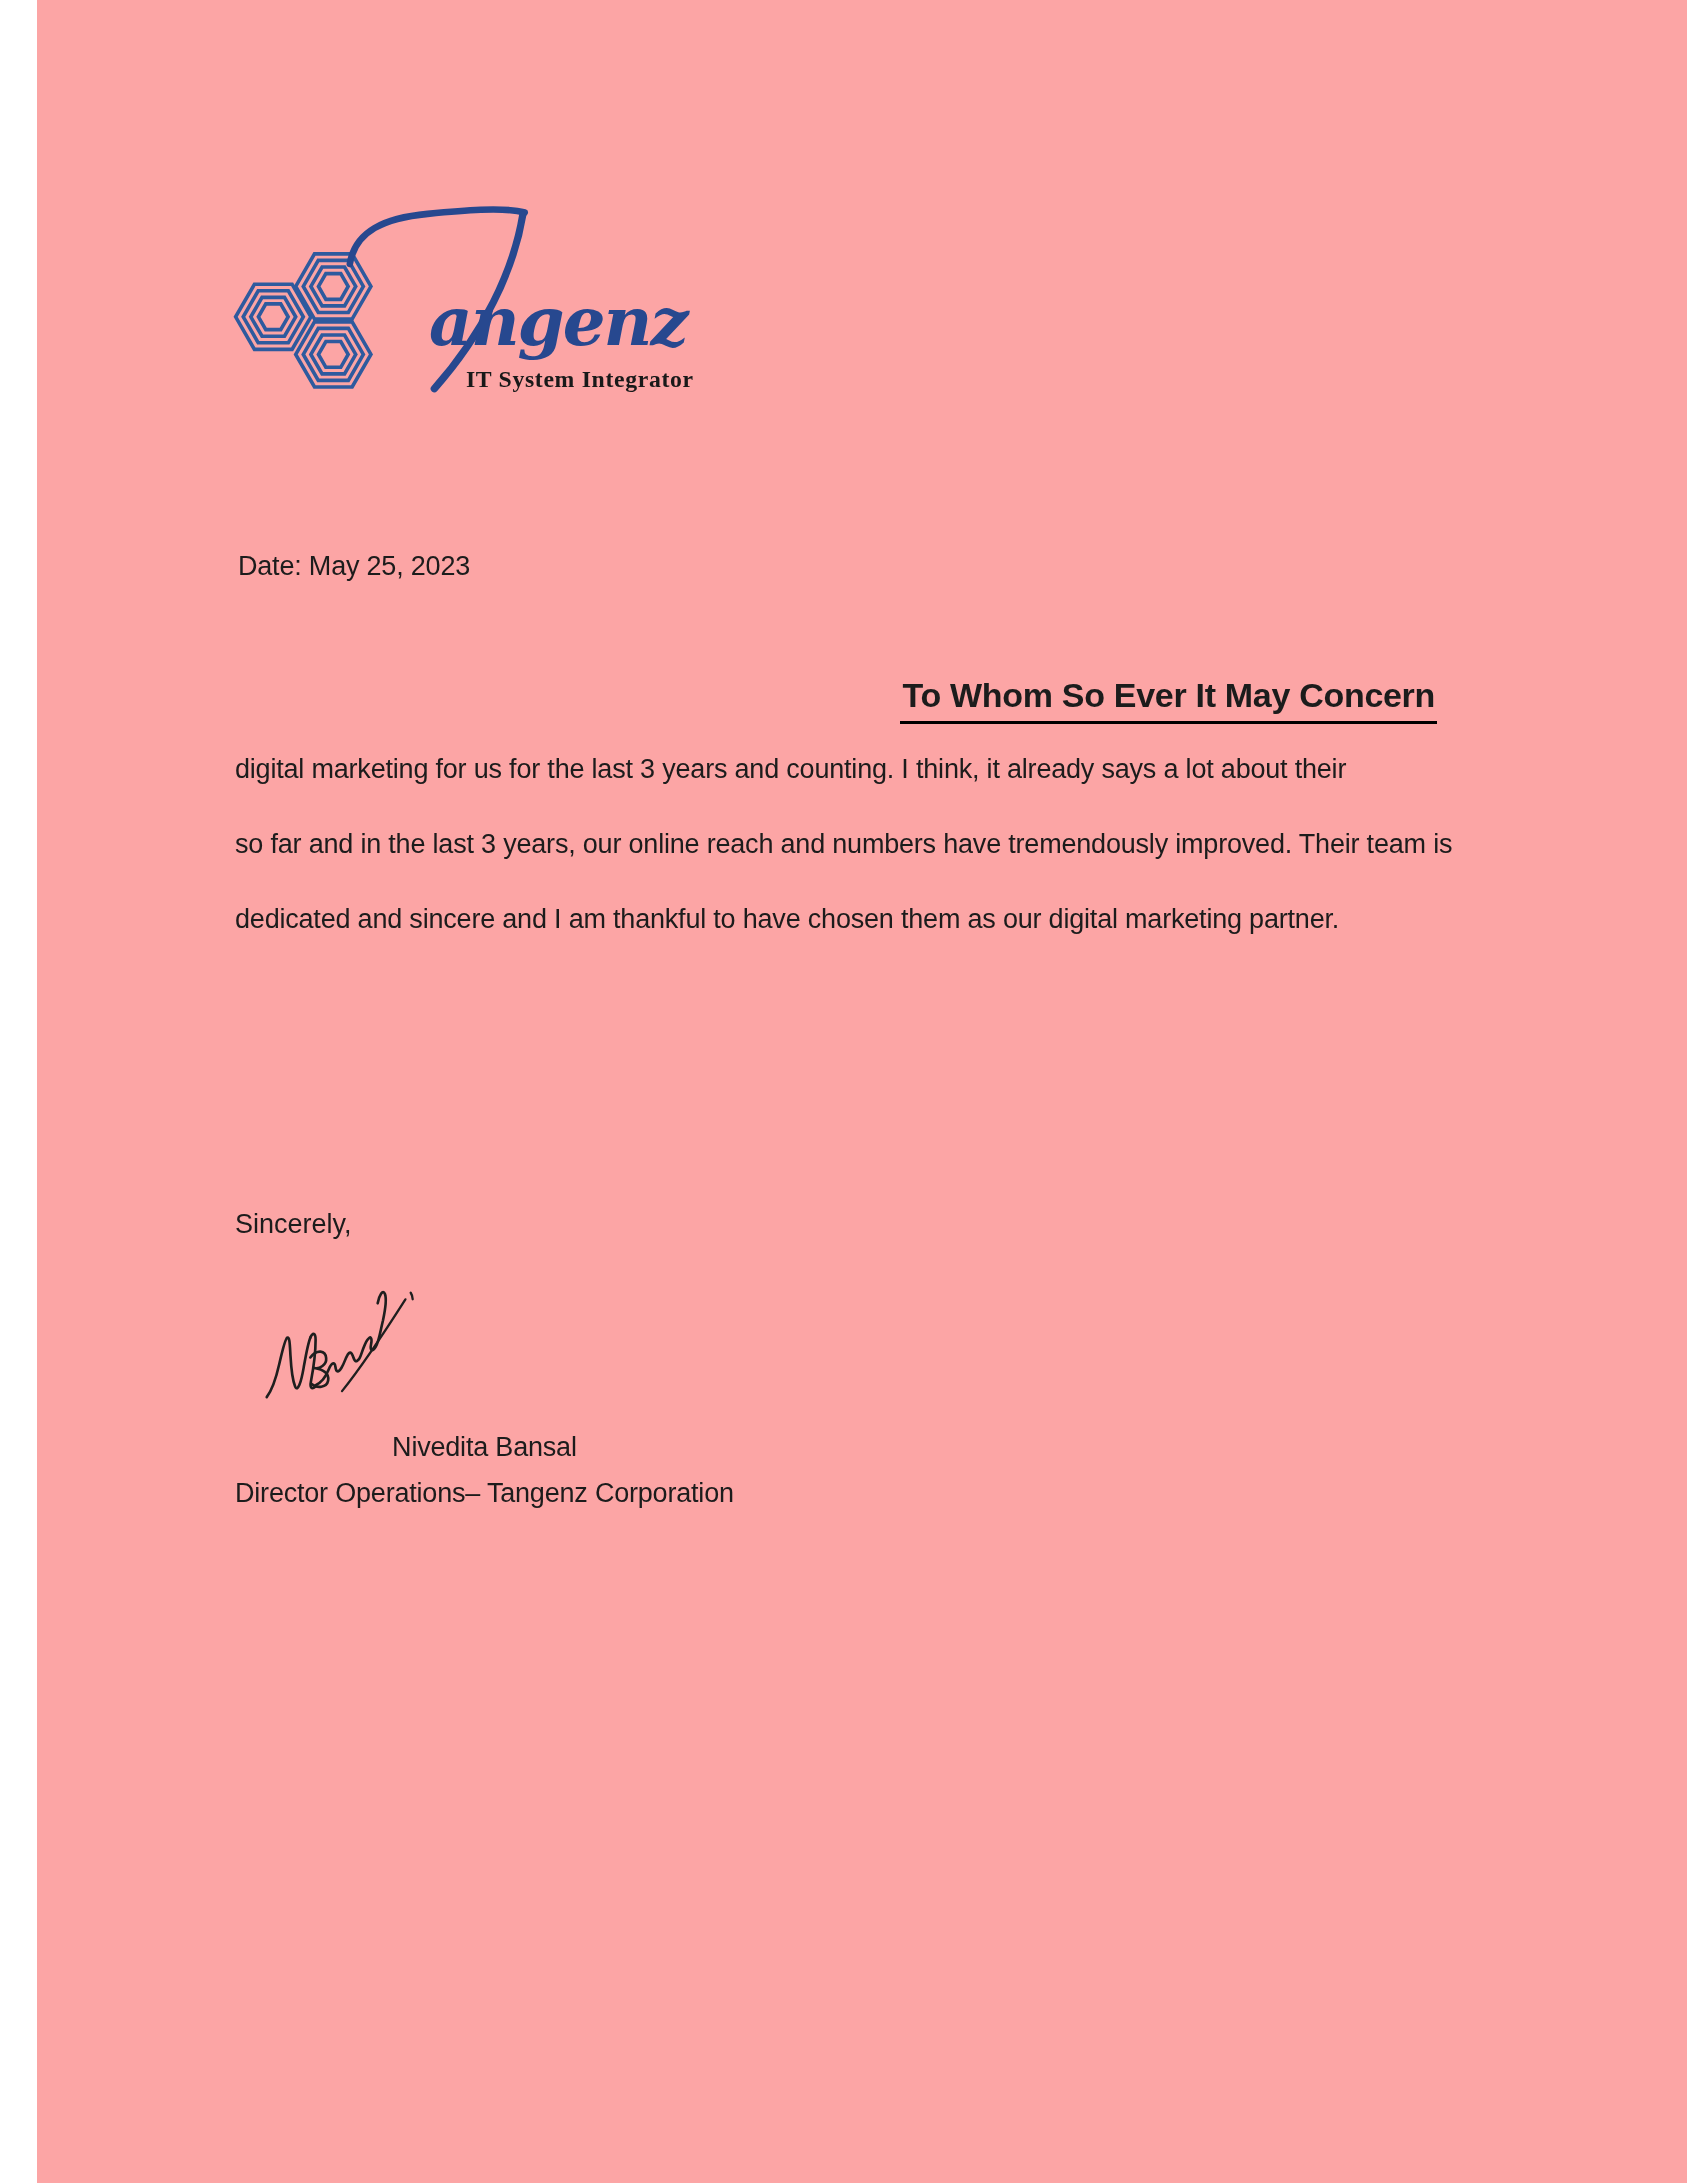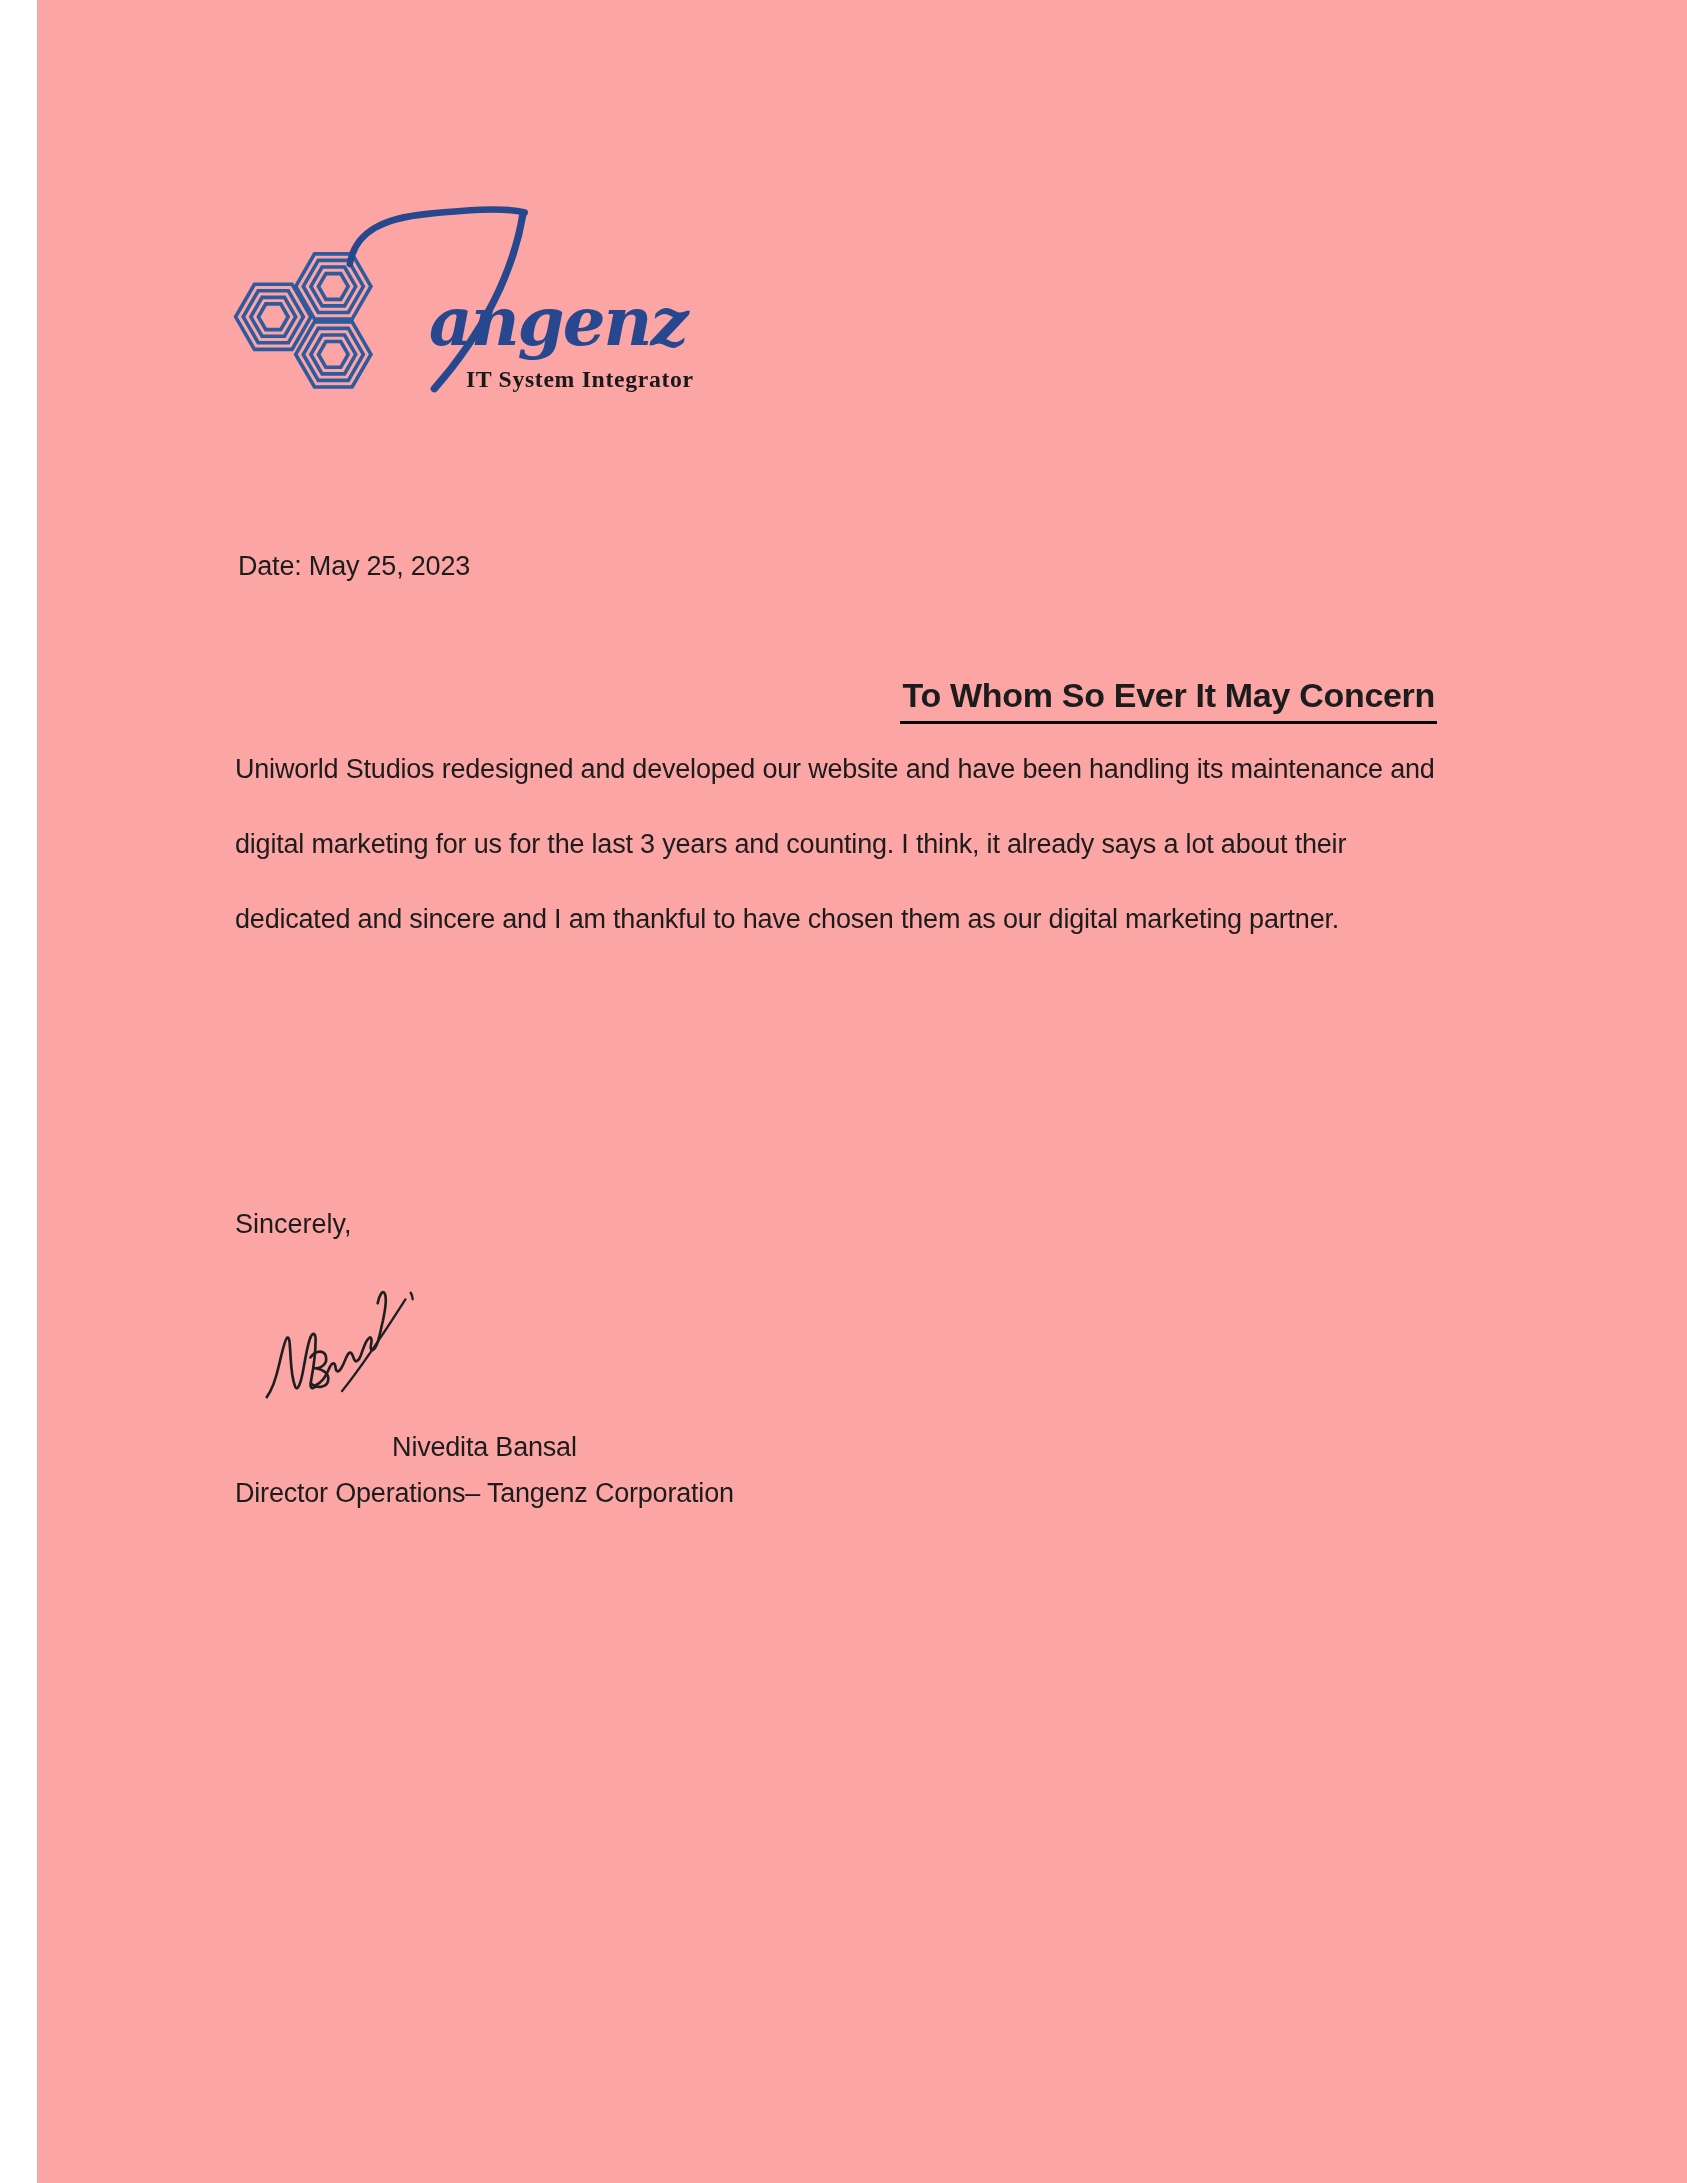--- a/index.html
+++ b/index.html
@@ -119,22 +119,22 @@
     <text x="348" y="287" font-size="36" letter-spacing="1" style="font-family:'Liberation Serif',serif; font-weight:bold;" fill="#191919">IT System Integrator</text>
   </svg>
 
   <div class="date-line">Date: May 25, 2023</div>
 
   <div class="heading-row">
     <span class="heading">To Whom So Ever It May Concern</span>
   </div>
 
   <div class="body-block">
-    <div class="line">Uniworld Studios redesigned and developed our website and have been handling its maintenance and</div>
     <div class="line">digital marketing for us for the last 3 years and counting. I think, it already says a lot about their</div>
+    <div class="line">so far and in the last 3 years, our online reach and numbers have tremendously improved. Their team is</div>
     <div class="line">dedicated and sincere and I am thankful to have chosen them as our digital marketing partner.</div>
   </div>
 
   <div class="closing">Sincerely,</div>
 
   <svg class="signature" viewBox="0 0 330 215" xmlns="http://www.w3.org/2000/svg">
     <g fill="none" stroke="#1f1f1f" stroke-width="4" stroke-linecap="round" stroke-linejoin="round">
 
       <path d="M 48 200 C 55 191, 62 172, 67 150 C 72 128, 76 112, 79 110
                C 83 108, 83 122, 84 138 C 85 156, 87 174, 91 184

